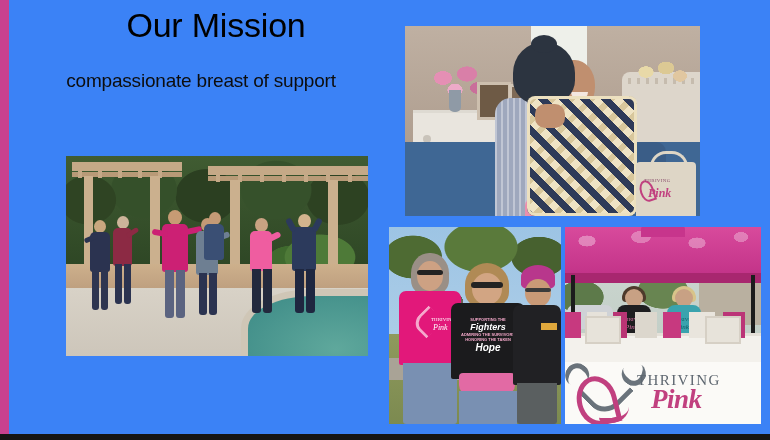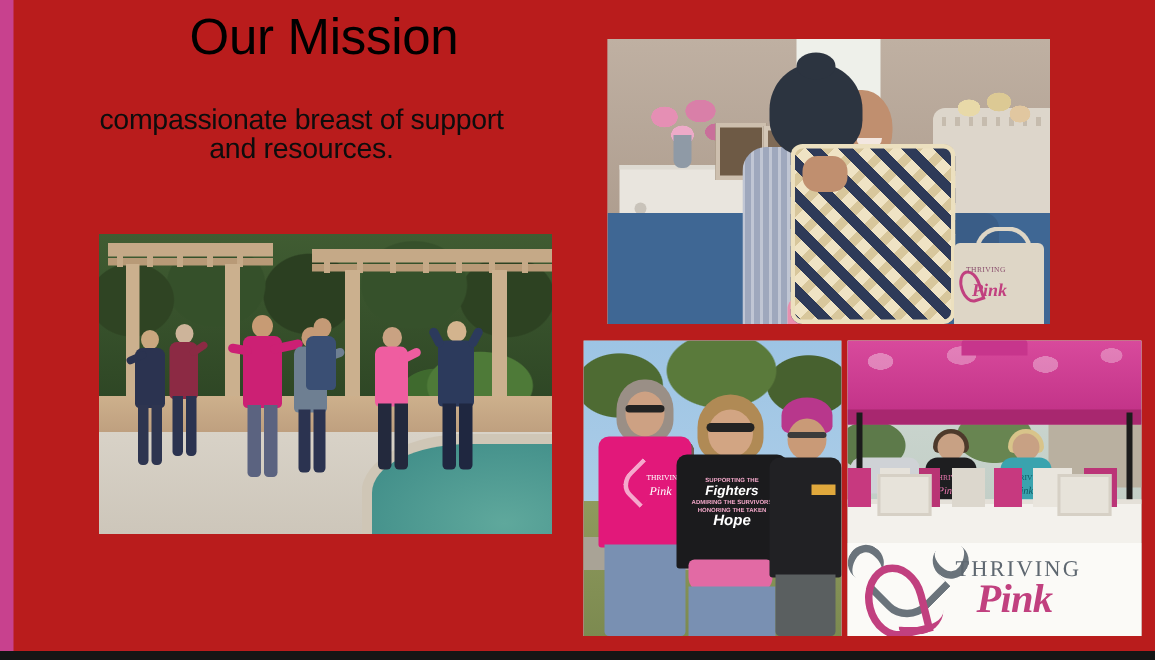--- a/index.html
+++ b/index.html
@@ -6,21 +6,21 @@
   body{
     width:770px;height:440px;
     background:#f2d4d4;
     font-family:"Liberation Sans", sans-serif;
     overflow:hidden;
     position:relative;
   }
   #slide{
     position:absolute;inset:0;
     width:770px;height:440px;
-    background:#b91c1c;
+    background:#3b82f6;
     overflow:hidden;
   }
   
   .accent-bar{
     position:absolute;left:0;top:0;width:9px;height:434px;
     background:#c8418e;
   }
   
   .bottom-band{
     position:absolute;left:0;bottom:0;width:770px;height:6px;
@@ -202,21 +202,20 @@
 <body>
 
 <div id="slide">
 
   <div class="accent-bar"></div>
 
   <div class="slide-title">Our Mission</div>
 
   <div class="mission-body">
     <span class="ln">compassionate breast of support</span>
-    <span class="ln">and resources.</span>
   </div>
 
   <div class="photo" id="photo-exercise">
     <div class="ex-sky"></div>
     <div class="ex-trees"></div>
     <div class="ex-bush"></div>
 
     <div class="pergola" style="left:6px;top:6px;width:110px;height:110px;">
       <div class="beam" style="left:0;top:0;width:110px;height:9px;"></div>
       <div class="beam" style="left:0;top:10px;width:110px;height:5px;background:#b89a77;"></div>

